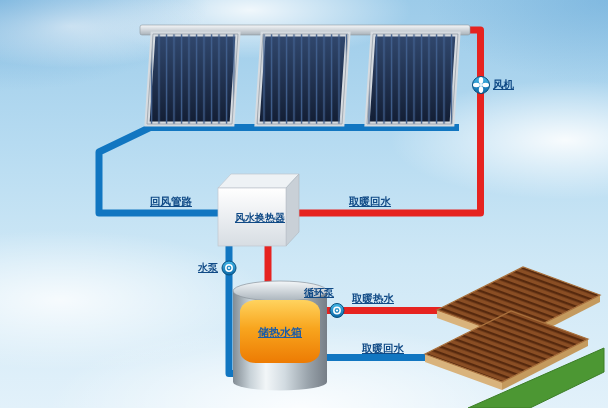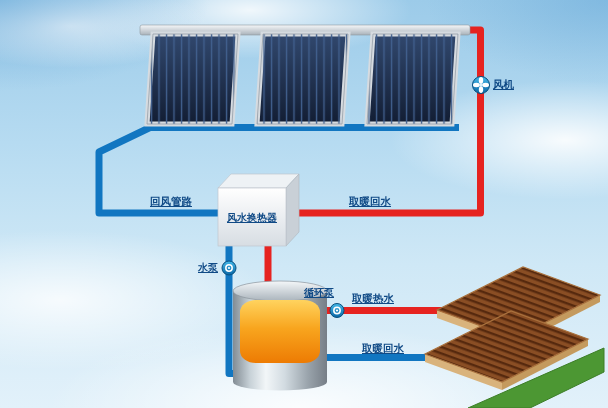--- a/index.html
+++ b/index.html
@@ -145,24 +145,25 @@
       <circle cx="337" cy="310.5" r="1.1" fill="#ffffff"></circle>
     </g>
   </svg>
 
   <div class="lbl" style="left:493px;top:79px;">风机</div>
 
   <div class="lbl" style="left:102px;top:196px;margin-left:48px;">回风管路</div>
 
   <div class="lbl" style="left:349px;top:196px;">取暖回水</div>
 
-  <div class="lbl small center" style="left:219px;top:212px;width:66px;">风水换热器</div>
+  <div class="lbl small center" style="left:219px;top:212px;width:66px;text-align:right;">风水换热器</div>
 
   <div class="lbl small" style="left:196px;top:262px;width:24px;text-align:center;">水泵</div>
 
   <div class="lbl small" style="left:304px;top:287px;">循环泵</div>
 
   <div class="lbl" style="left:352px;top:293px;">取暖热水</div>
 
   <div class="lbl" style="left:350px;top:343px;padding-left:12px;">取暖回水</div>
 
+  <div class="lbl center" style="left:234px;top:326px;width:92px;font-size:11px;color:#1a5ca8;">储热水箱</div>
 
 </div>
 
 </body></html>

